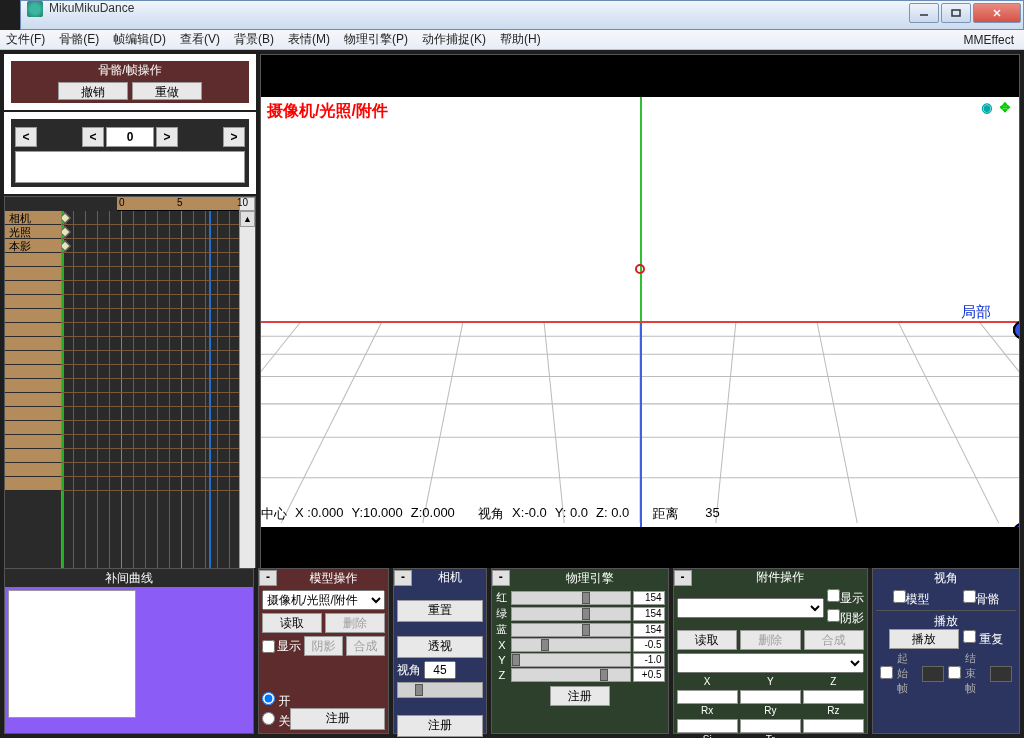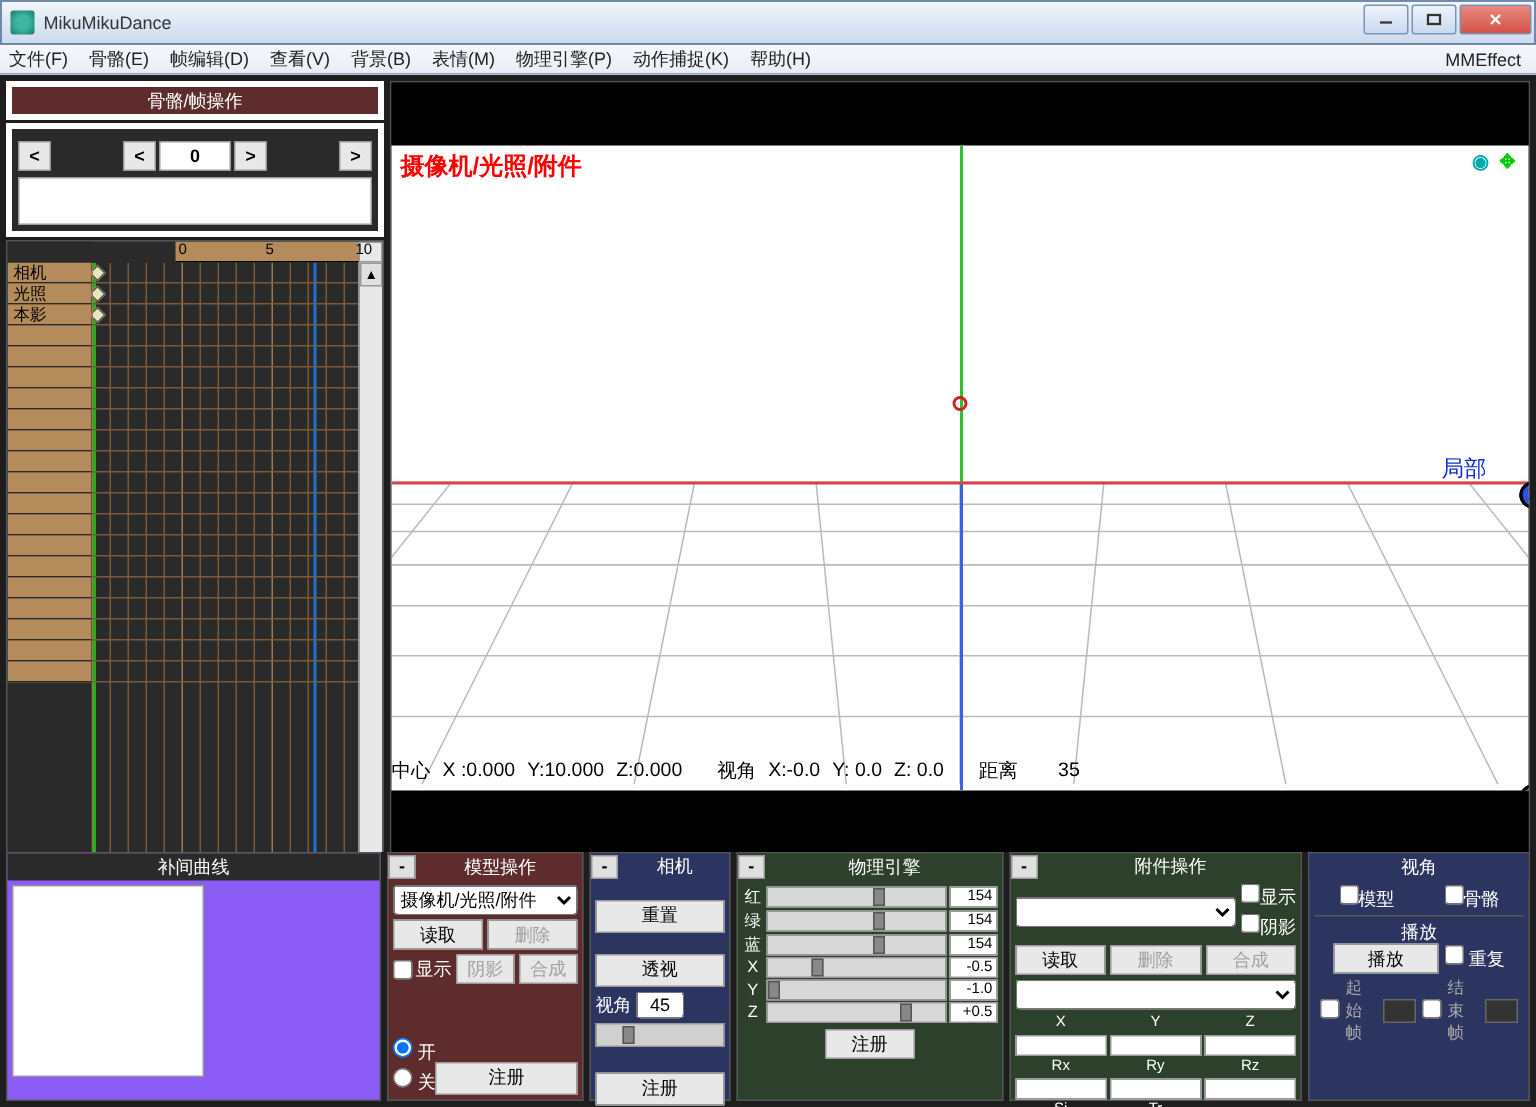--- a/index.html
+++ b/index.html
@@ -1,38 +1,38 @@
 <!DOCTYPE html>
 <html><head>
 <meta charset="utf-8">
 <style>
 * { box-sizing: border-box; margin: 0; padding: 0; font-family: "SimSun", "Microsoft YaHei", sans-serif; }
 body { width: 1024px; height: 738px; background: #1e1e1e; overflow: hidden; }
 
 
-.titlebar { height: 30px; background: linear-gradient(to bottom, #f2f6fb, #dde7f5, #cddbee); border: 1px solid #6a8bb5; display: flex; align-items: center; position: relative; }
+.titlebar { height: 30px; background: linear-gradient(to bottom, #f2f6fb, #dde7f5, #cddbee); border: 1px solid #6a8bb5; display: flex; align-items: flex-start; position: relative; margin-left: 20px; }
 .titlebar .icon { width: 16px; height: 16px; margin: 0 6px; background: radial-gradient(circle, #3cb6a0 40%, #1a7a65 100%); border-radius: 2px; }
 .titlebar .title { font-size: 12px; color: #333; }
 .winbtns { position: absolute; right: 2px; top: 2px; display: flex; gap: 2px; }
 .winbtn { width: 30px; height: 20px; border: 1px solid #7a94b5; border-radius: 2px; display: flex; align-items: center; justify-content: center; font-size: 11px; background: linear-gradient(to bottom, #eef3fb, #c9d9ee); cursor: pointer; }
 .winbtn.close { width: 48px; background: linear-gradient(to bottom, #e98a80, #d55245); color: #fff; }
 .winbtn svg { width: 12px; height: 10px; }
 
 
 .menubar { height: 20px; background: linear-gradient(to bottom, #f5f7fb, #e8edf6); border-bottom: 1px solid #b5c4da; display: flex; align-items: center; padding: 0 6px; font-size: 12px; color: #222; }
 .menubar .mi { margin-right: 14px; cursor: pointer; }
 .menubar .mmeffect { margin-left: auto; margin-right: 4px; }
 
 
 .main { display: flex; height: calc(100% - 50px); background: #1e1e1e; }
 .leftpane { width: 260px; background: #1e1e1e; padding: 4px; display: flex; flex-direction: column; }
 .rightpane { flex: 1; display: flex; flex-direction: column; padding: 4px 4px 4px 0; }
 
 
-.panel { border: 4px solid #ffffff; margin-bottom: 2px; }
+.panel { border: 7px solid #ffffff; margin-bottom: 2px; }
 .panel-title { height: 18px; font-size: 12px; color: #fff; text-align: center; line-height: 18px; }
 .panel-title.red { background: #5e2c2c; }
 .panel-title.dark { background: #2a2a2a; border-bottom: 1px solid #555; }
 .btnrow { display: flex; background: #5e2c2c; padding: 3px; gap: 4px; justify-content: center; }
 .btn { background: #e8e8e8; border: 1px solid #999; font-size: 12px; padding: 1px 0; text-align: center; cursor: pointer; color: #000; }
 .btn.disabled { color: #a0a0a0; }
 .btn.sm { height: 18px; line-height: 16px; }
 
 
 .framenav { background: #2a2a2a; padding: 4px; }
@@ -199,20 +199,24 @@
   <span class="mi">帮助(H)</span>
   <span class="mi mmeffect">MMEffect</span>
 </div>
 
 <div class="main">
 
   <div class="leftpane">
 
     <div class="panel">
       <div class="panel-title red">骨骼/帧操作</div>
+      <div class="btnrow">
+        <div class="btn sm" style="width:70px">撤销</div>
+        <div class="btn sm" style="width:70px">重做</div>
+      </div>
     </div>
 
     <div class="panel framenav">
       <div class="row" style="margin-top:4px">
         <div class="nbtn">&lt;</div>
         <div style="display:flex; gap:2px;">
           <div class="nbtn">&lt;</div>
           <input type="text" value="0" style="">
           <div class="nbtn">&gt;</div>
         </div>

